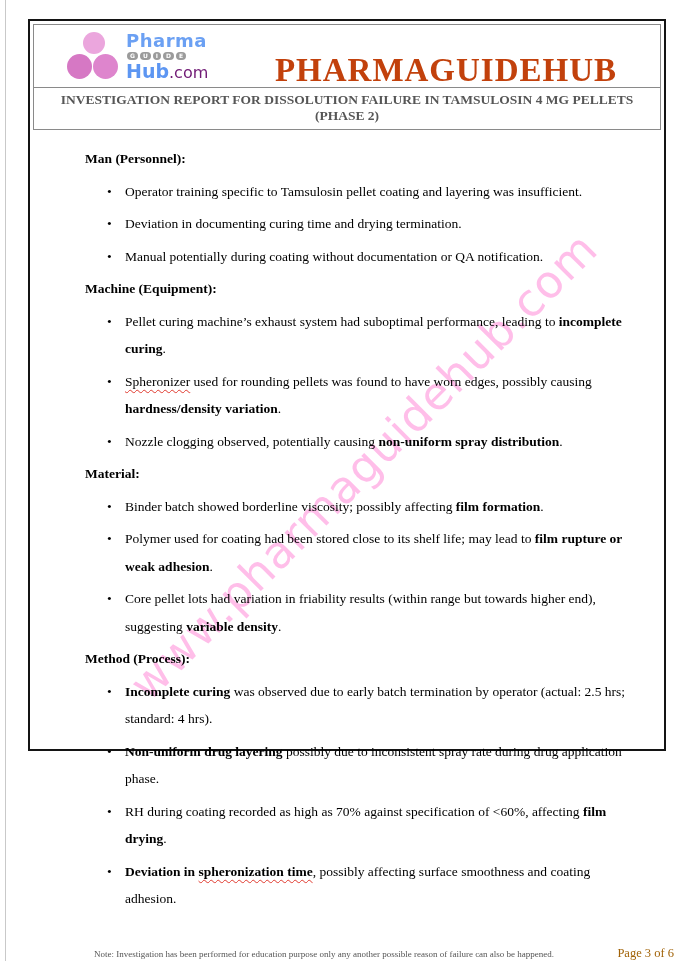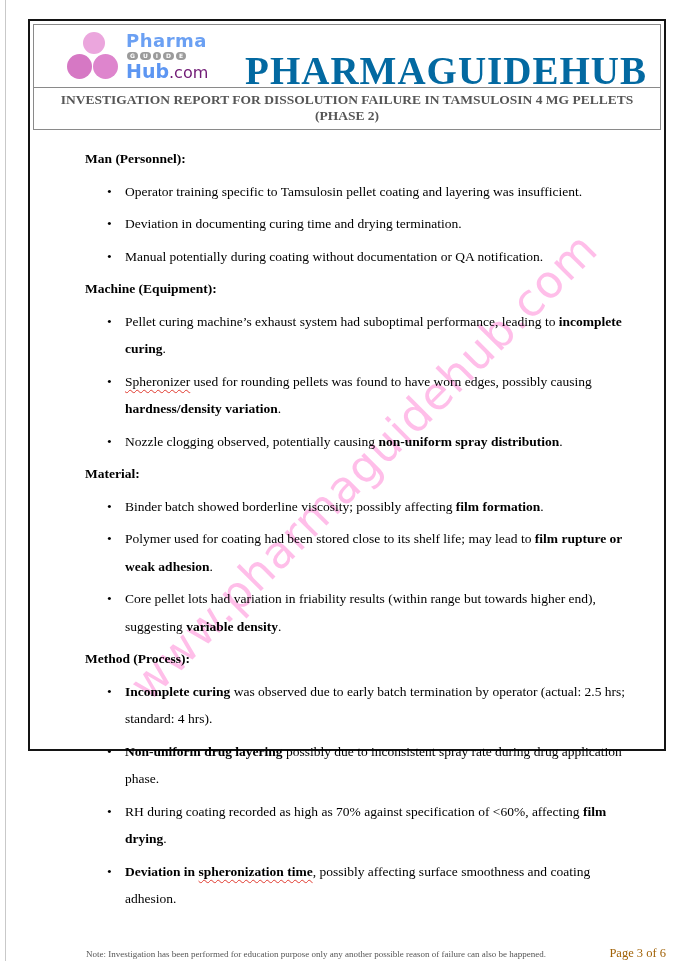--- a/index.html
+++ b/index.html
@@ -19,42 +19,42 @@
   .circle.bl{left:1px;top:24px;width:25px;height:25px;background:#d678c4;}
   .circle.br{left:27px;top:24px;width:25px;height:25px;background:#de85cd;}
   .logo-text{display:flex;flex-direction:column;line-height:1;}
   .logo-pharma{color:#6ba0f3;font-size:18px;font-weight:bold;letter-spacing:0.5px;}
   .guide-row{display:flex;gap:2px;margin:2px 0 2px 1px;}
   .guide-pill{background:#9b9b9b;color:#fff;font-size:6px;font-weight:bold;
               border-radius:4px;padding:1px 3px;line-height:6px;}
   .logo-hubline{display:flex;align-items:baseline;}
   .logo-hub{color:#5d96f2;font-size:19px;font-weight:bold;}
   .logo-com{color:#701a75;font-size:16px;}
-  .brand{flex:1;text-align:center;color:#0369a1;font-weight:bold;font-size:39px;
+  .brand{flex:1;text-align:center;color:#c2410c;font-weight:bold;font-size:33px;
          letter-spacing:1px;padding-right:12px;margin-top:28px;}
   .header-title{border-top:1px solid #8a8a8a;text-align:center;color:#565656;
                 font-weight:bold;font-size:13.5px;line-height:16px;padding:4px 6px 5px;}
   
   .body-content{position:relative;z-index:2;padding:12px 0 0 55px;width:545px;}
   .heading{font-weight:bold;font-size:13.5px;line-height:27.5px;margin:0 0 5px 0;}
   ul.bullets{list-style:none;margin:0;padding:0;}
   ul.bullets li{position:relative;padding-left:40px;font-size:13.5px;
                 line-height:27.5px;margin:0 0 5px 0;}
   ul.bullets li::before{content:"\2022";position:absolute;left:22px;font-size:13.5px;}
   .b{font-weight:bold;}
   .wavy{text-decoration:underline;text-decoration-style:wavy;
         text-decoration-color:#e03a2f;text-decoration-thickness:1px;
         text-underline-offset:3px;}
   
   .watermark{position:absolute;left:138px;top:692px;z-index:1;white-space:nowrap;
              transform:translateY(-50%) rotate(-45deg);transform-origin:left center;
              font-family:"DejaVu Sans",sans-serif;font-size:45px;letter-spacing:1px;
              color:#ff8ad8;opacity:0.55;pointer-events:none;}
   
-  .footer{position:absolute;left:28px;top:946px;width:638px;display:flex;
+  .footer{position:absolute;left:36px;top:946px;width:638px;display:flex;
           justify-content:space-between;align-items:baseline;z-index:2;}
   .footer-note{margin-left:58px;font-size:9px;color:#555;}
   .footer-page{font-size:12.5px;color:#a16207;}
 </style>
 </head>
 <body>
 
 <div class="page">
   <div class="edge-line"></div>
 

